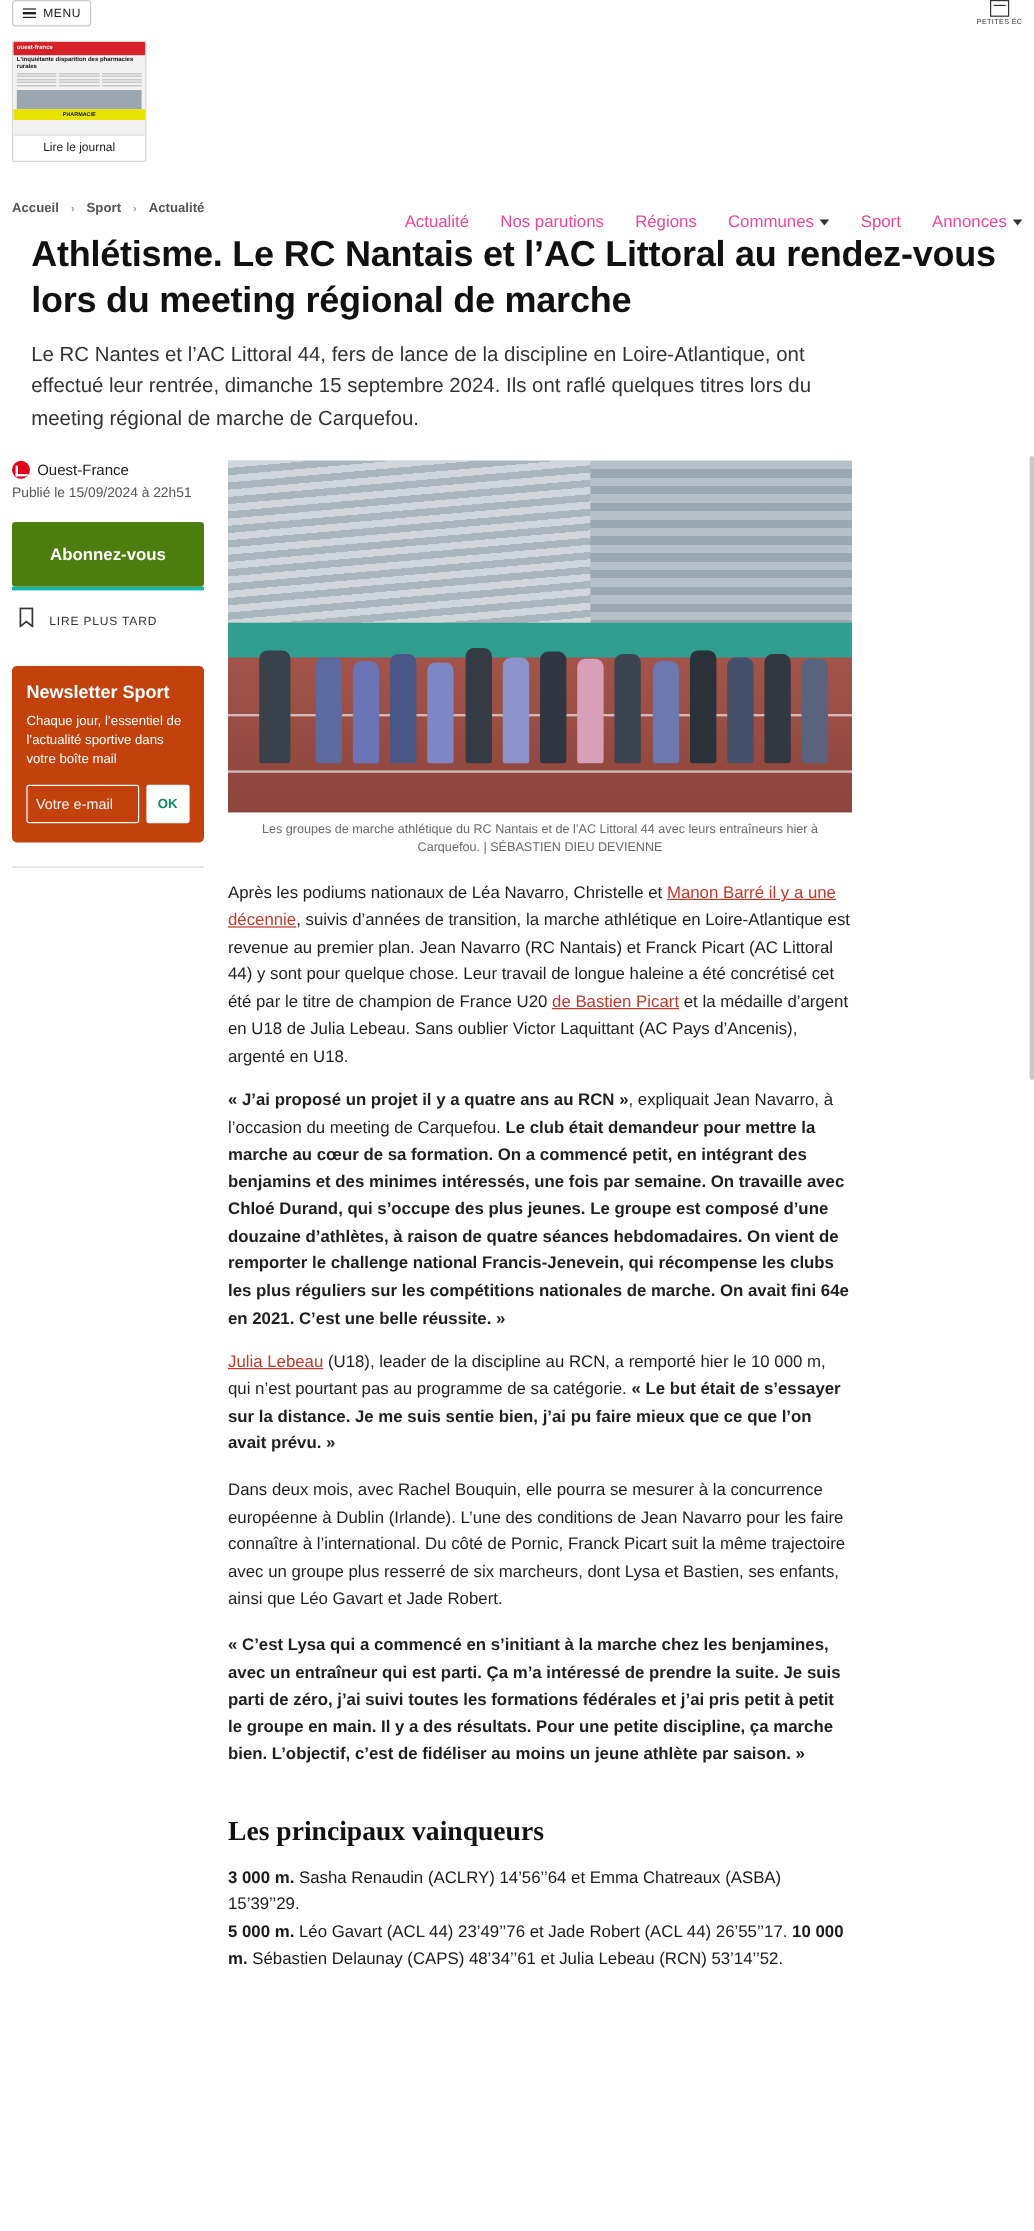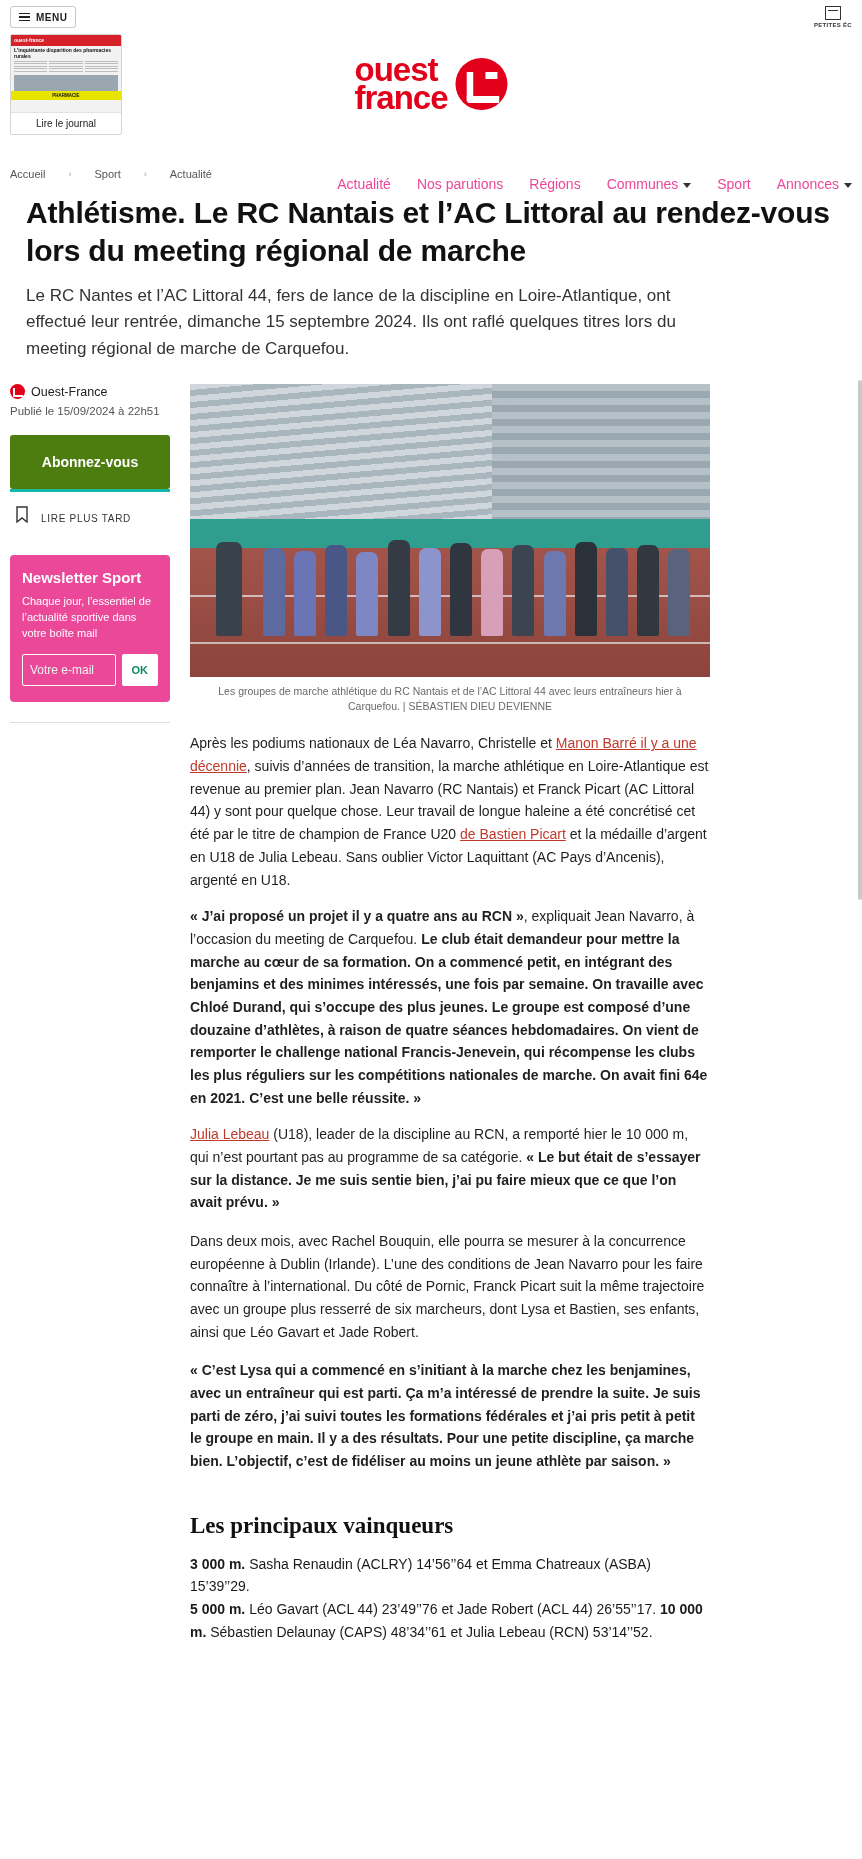--- a/index.html
+++ b/index.html
@@ -8,24 +8,23 @@
     background: #ffffff;
     font-family: "Liberation Sans", sans-serif;
     color: #1a1a1a;
   }
   body { width: 862px; position: relative; }
 
   
   .topbar {
     height: 34px;
     display: flex;
-    align-items: center;
+    align-items: flex-start;
     justify-content: space-between;
     padding: 0 10px;
-    font-weight: bold;
   }
   .menu-btn {
     display: flex; align-items: center; gap: 6px;
     border: 1px solid #c9c9c9;
     border-radius: 3px;
     height: 22px;
     padding: 0 8px;
     font-size: 10px;
     letter-spacing: .5px;
     color: #222;
@@ -161,22 +160,23 @@
     margin-top: 2px;
   }
 
   
   .breadcrumb {
     padding: 14px 10px 8px;
     font-size: 11px;
     color: #555;
     display: flex;
     align-items: center;
-    gap: 23px;
+    gap: 10px;
     border-top: 0;
+    font-weight: bold;
   }
   .breadcrumb .sep { color: #999; font-size: 9px; }
 
   
   .container { padding: 0 10px; margin-left: 16px; }
   h1.headline {
     font-size: 30px;
     line-height: 1.25;
     font-weight: bold;
     margin: 6px 0 14px;
@@ -234,21 +234,21 @@
   }
   .rail-action:last-of-type { border-bottom: 1px solid #ddd; }
   .ic {
     width: 19px; height: 19px; flex: none;
     display: flex; align-items: center; justify-content: center;
   }
   .ic svg { display: block; }
 
   .newsletter {
     margin-top: 18px;
-    background: #ec4899;
+    background: #c2410c;
     border-radius: 4px;
     color: #fff;
     padding: 14px 12px 16px;
   }
   .nl-title { font-size: 15px; font-weight: bold; margin-bottom: 8px; }
   .nl-desc { font-size: 11px; line-height: 1.45; margin-bottom: 12px; }
   .nl-form { display: flex; gap: 6px; }
   .nl-input {
     flex: 1; min-width: 0;
     border: 1px solid #fff; background: transparent; color: #fff;
@@ -383,27 +383,20 @@
             <div class="jt-line"></div>
             <div class="jt-line"></div>
           </div>
       </div>
       <div class="jt-img"></div>
       <div class="jt-band">PHARMACIE</div>
     </div>
     <div class="journal-label">Lire le journal</div>
   </div>
 
-  <div class="logo-wrap">
-    <div>
-      <div class="logo-text">ouest</div>
-      <div class="logo-text">france</div>
-    </div>
-    <div class="logo-mark"></div>
-  </div>
 
   <nav class="nav">
     <div class="nav-item">
       <span>Actualité</span>
     </div>
     <div class="nav-item">
       <span>Nos parutions</span>
     </div>
     <div class="nav-item">
       <span>Régions</span>

